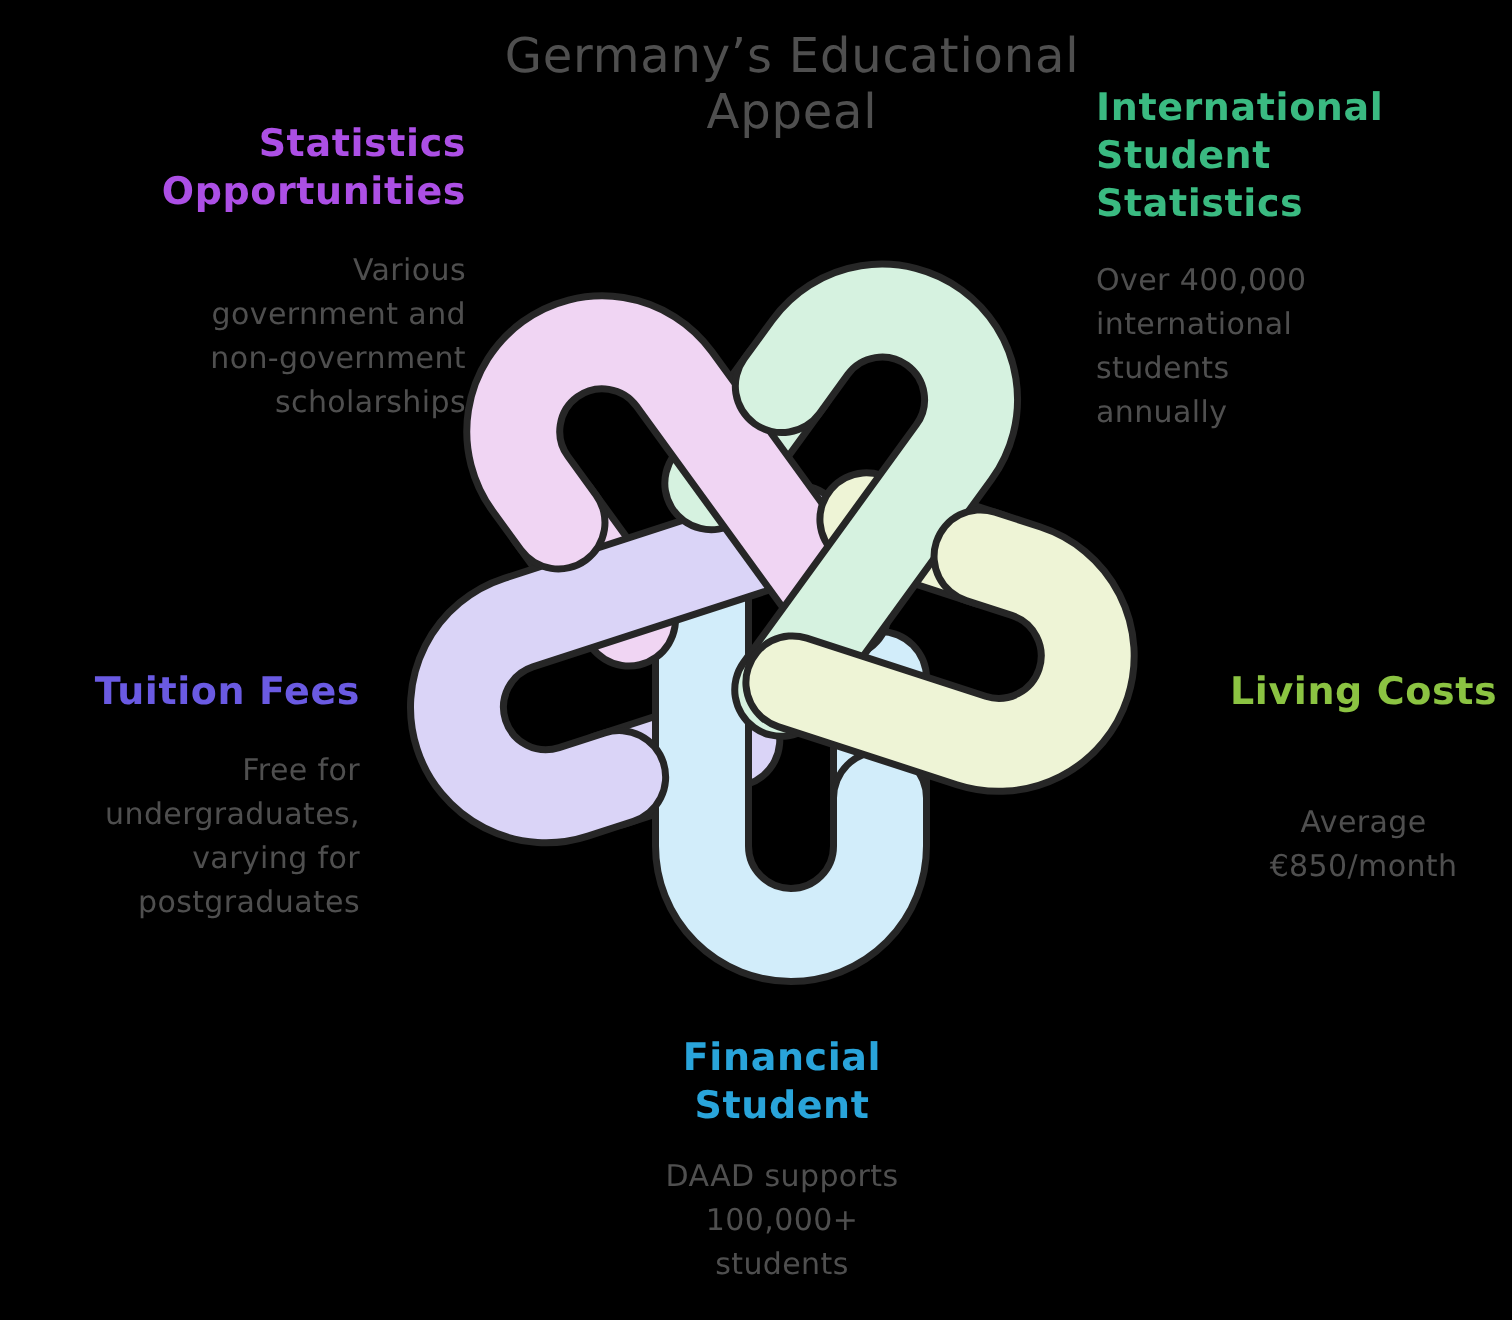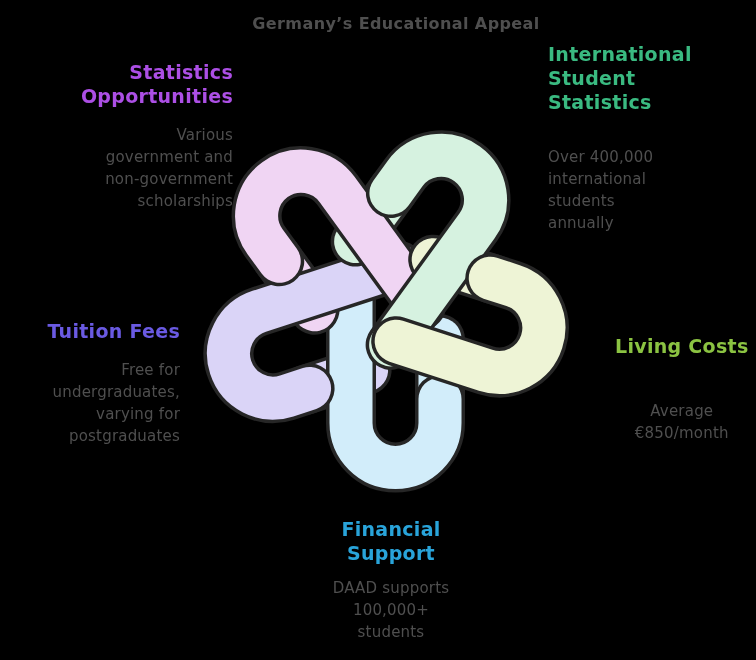--- a/index.html
+++ b/index.html
@@ -6,37 +6,37 @@
   #stage{
     position:relative;
     width:756px;height:660px;
     background:var(--bg,#000);
     overflow:hidden;
     font-family:"DejaVu Sans","Liberation Sans",sans-serif;
   }
   #diagram-title{
     position:absolute;left:246px;top:14px;width:300px;
     text-align:center;
-    font-size:16px;font-weight:bold;letter-spacing:.4px;
+    font-size:24px;font-weight:normal;letter-spacing:.4px;
     color:var(--text-gray,#4f4f4f);
   }
   .node{position:absolute;}
   .node-title{
     font-size:19px;font-weight:bold;line-height:24px;letter-spacing:.3px;
     white-space:pre-line;
   }
   .node-desc{
     font-size:15px;line-height:22px;letter-spacing:.2px;
     color:var(--text-gray,#4f4f4f);
     white-space:pre-line;margin-top:16px;
   }
   #node-scholarship{top:60px;right:523px;text-align:right;}
   #node-international{top:42px;left:548px;text-align:left;}
-  #node-international .node-desc{margin-top:32px;}
-  #node-tuition{top:319px;right:576px;text-align:right;}
+  #node-international .node-desc{margin-top:15px;}
+  #node-tuition{top:334px;right:576px;text-align:right;}
   #node-tuition .node-desc{margin-top:16px;}
   #node-living{top:334px;left:615px;text-align:center;}
   #node-living .node-desc{margin-top:42px;}
   #node-financial{top:517px;left:241px;width:300px;text-align:center;}
   #node-financial .node-desc{margin-top:12px;}
   #knot-wrap{position:absolute;left:182px;top:104px;width:400px;height:400px;}
 </style>
 </head>
 <body>
 
@@ -72,21 +72,21 @@
   </div>
 
   <div class="node" id="node-living">
     <div class="node-title" style="color: rgb(139, 195, 66);">Living Costs</div>
     <div class="node-desc">Average
 €850/month</div>
   </div>
 
   <div class="node" id="node-financial">
     <div class="node-title" style="color: rgb(41, 164, 218);">Financial
-Support</div>
+Student</div>
     <div class="node-desc">DAAD supports
 100,000+
 students</div>
   </div>
 
   <div id="knot-wrap">
     <svg id="knot-svg" width="400" height="400" viewBox="-200 -200 400 400">
         <path d="M 58,100 L 58,35" fill="none" stroke="#262626" stroke-width="50" stroke-linecap="round" stroke-linejoin="round" transform="rotate(72)"></path>
         <path d="M 58,100 L 58,35" fill="none" stroke="#dad4f7" stroke-width="43" stroke-linecap="round" stroke-linejoin="round" transform="rotate(72)"></path>
         <path d="M 58,100 L 58,35" fill="none" stroke="#262626" stroke-width="50" stroke-linecap="round" stroke-linejoin="round" transform="rotate(0)"></path>

